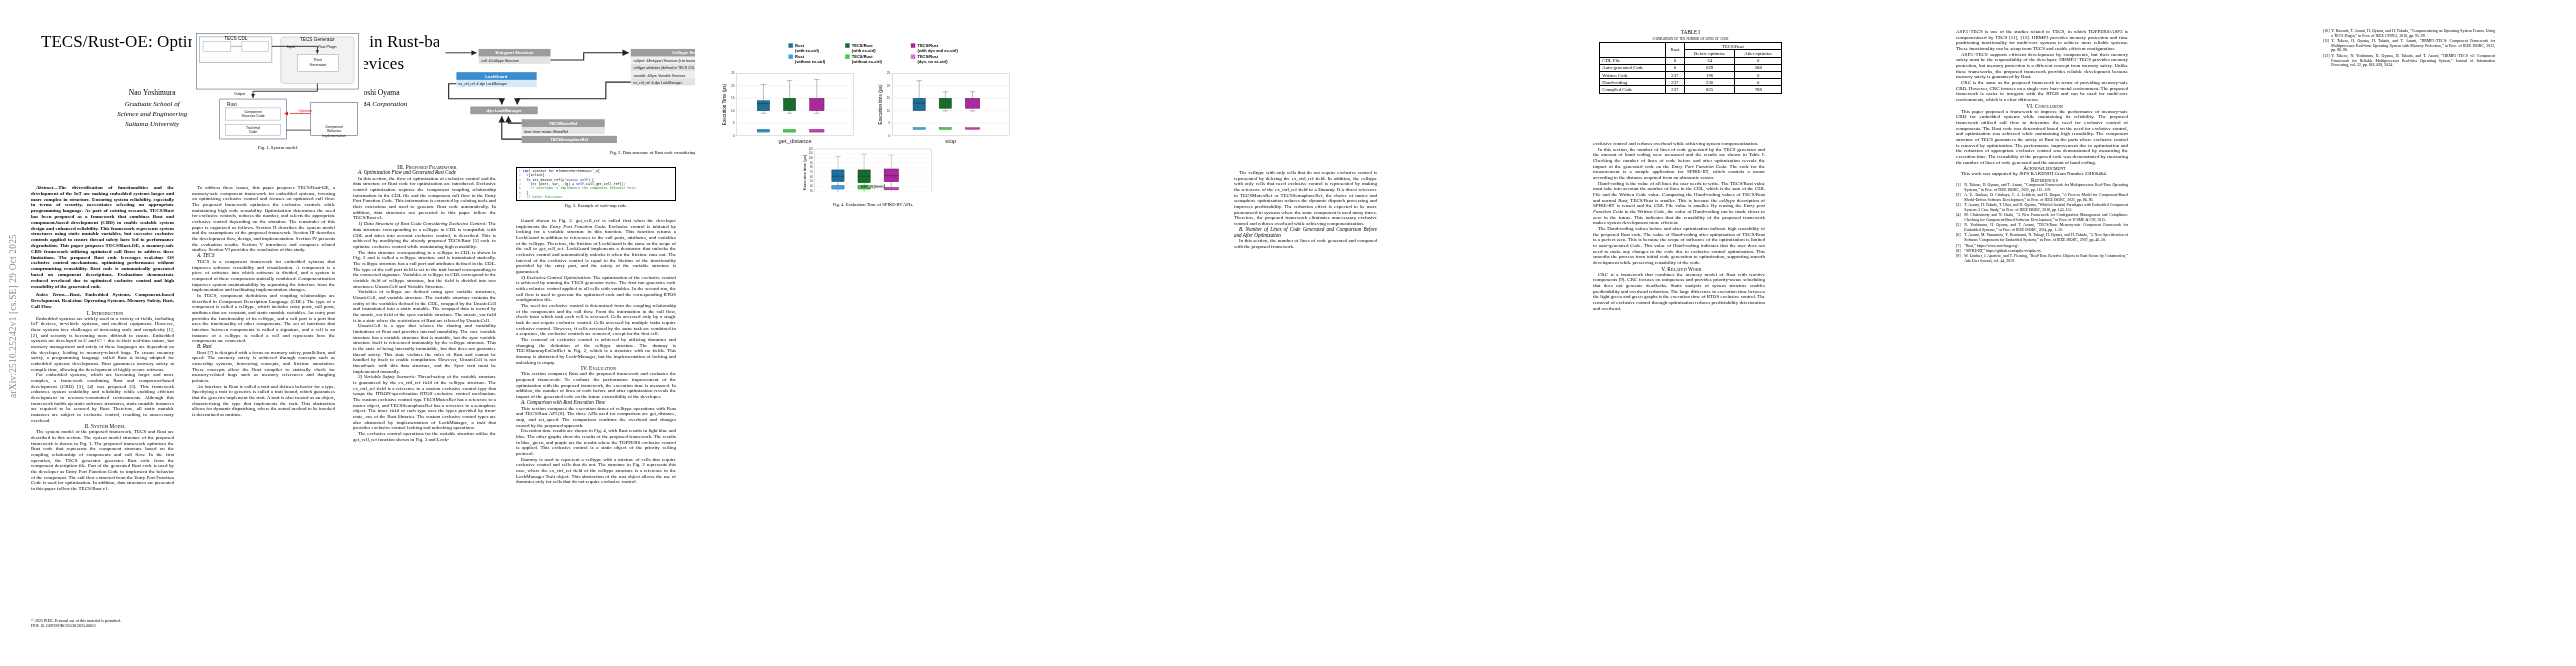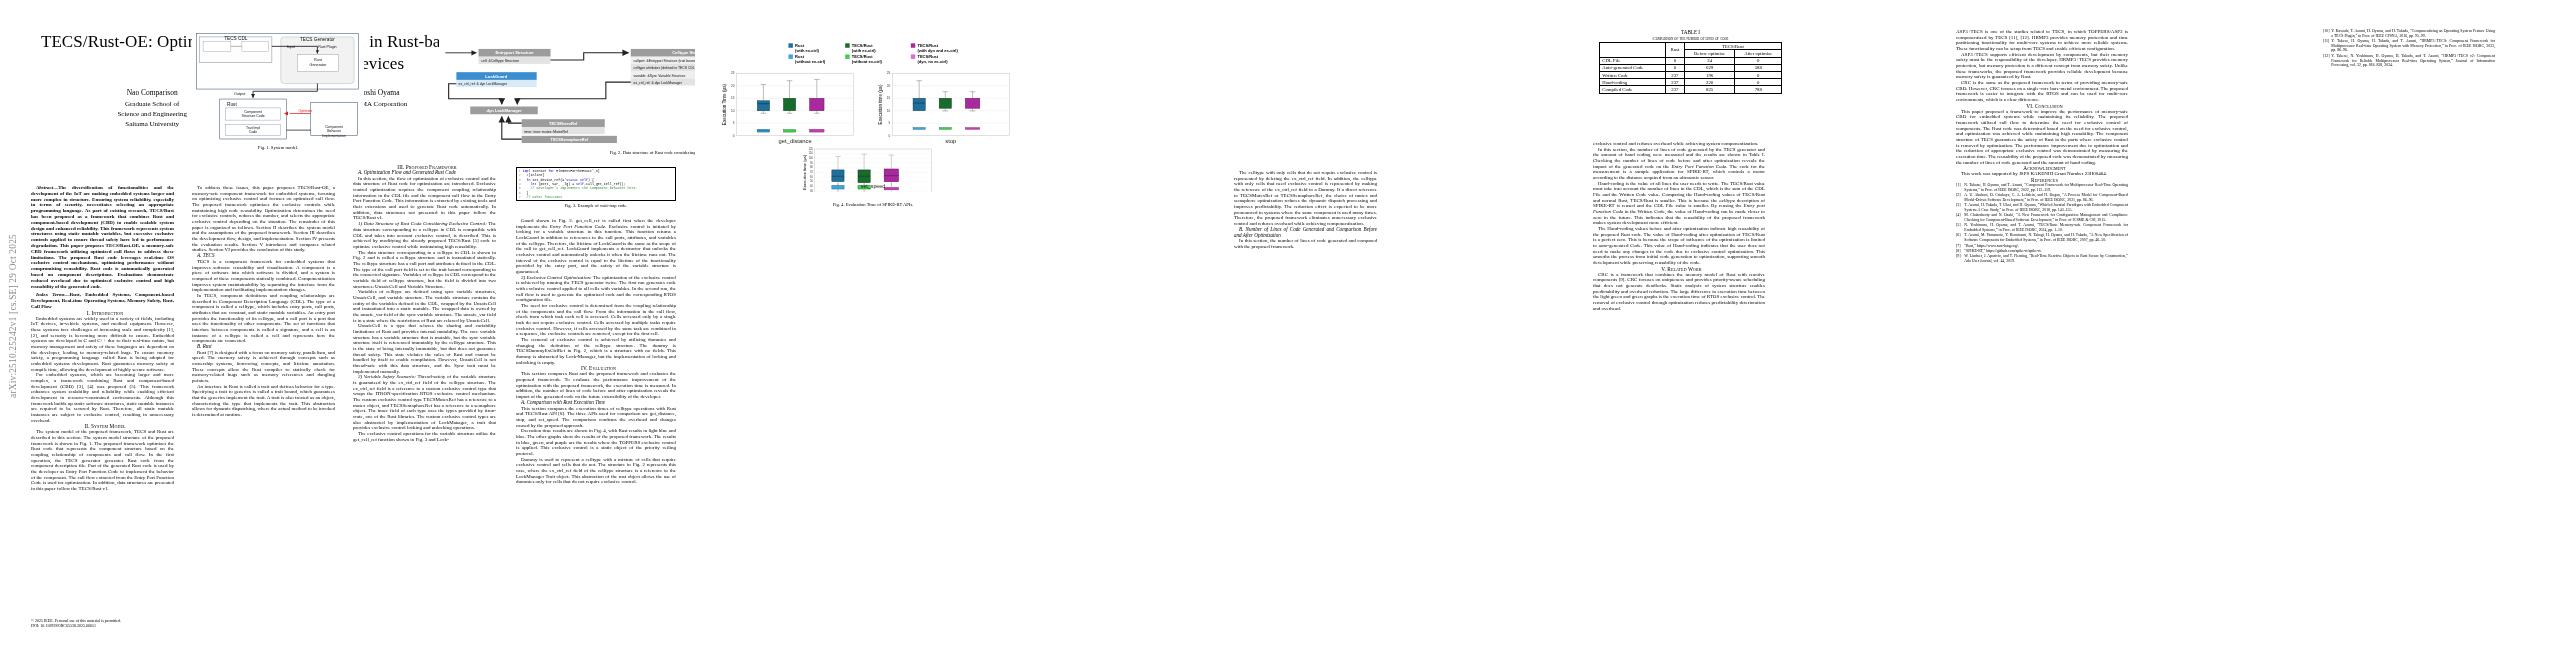--- a/index.html
+++ b/index.html
@@ -30,21 +30,21 @@
   
   .titleblock{position:absolute;left:25px;top:31px;width:703px;text-align:center;}
   .paper-title{
     font-size:17px;line-height:1.30;font-weight:400;
     font-family:"Liberation Serif", serif;
     letter-spacing:0.1px;
   }
   .authors{display:flex;justify-content:space-between;margin-top:12.2px;padding:0 16.7px;}
   .author{width:33%;text-align:center;}
   .author .name{font-size:7.5px;line-height:1.5;}
-  .author .aff{font-size:7px;line-height:1.45;}
+  .author .aff{font-size:7px;font-style:italic;line-height:1.45;}
 
   
   .col{position:absolute;font-size:5px;line-height:1.135;text-align:justify;}
   .col p{margin:0 0 0 0;text-indent:5px;}
   .col p.noindent{text-indent:0;}
   .sec{
     text-align:center;font-variant:small-caps;font-size:5.3px;
     margin:3.9px 0 1.9px 0;text-indent:0;letter-spacing:0.1px;
   }
   .subsec{font-style:italic;font-size:5.1px;margin:2.8px 0 1.1px 0;text-indent:0;}
@@ -90,21 +90,21 @@
 <body>
 
 <div class="page">
 
   <div class="arxiv-stamp">arXiv:2510.25242v1  [cs.SE]  29 Oct 2025</div>
 
   <div class="titleblock">
     <div class="paper-title">TECS/Rust-OE: Optimizing Exclusive Control in Rust-based Component Systems for Embedded Devices</div>
     <div class="authors">
       <div class="author">
-        <div class="name">Nao Comparison</div>
+        <div class="name">Nao Yoshimura</div>
         <div class="aff" style="white-space:pre-line">Graduate School of
 Science and Engineering
 Saitama University</div>
       </div>
       <div class="author">
         <div class="name">Hiroshi Oyama</div>
         <div class="aff" style="white-space:pre-line">OKUMA Corporation</div>
       </div>
       <div class="author">
         <div class="name">Takuya Azumi</div>

